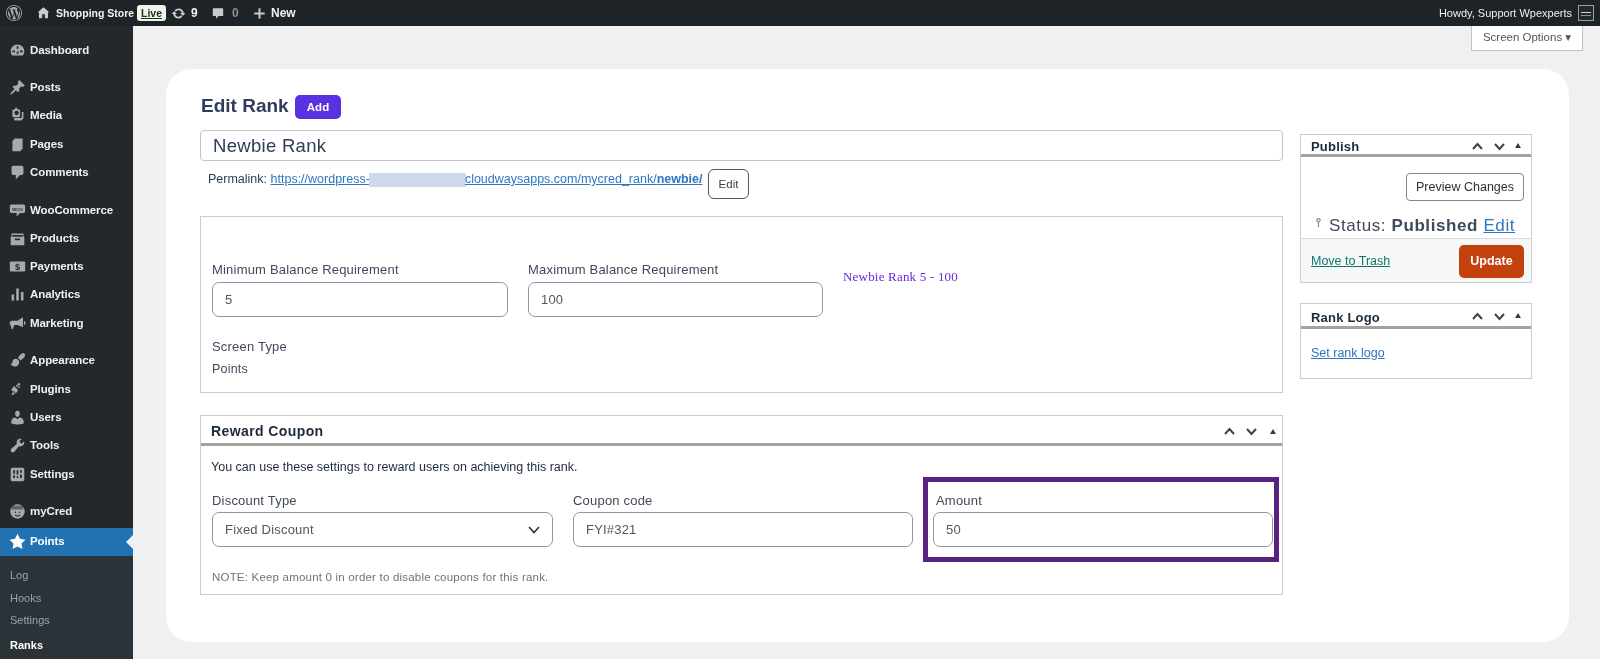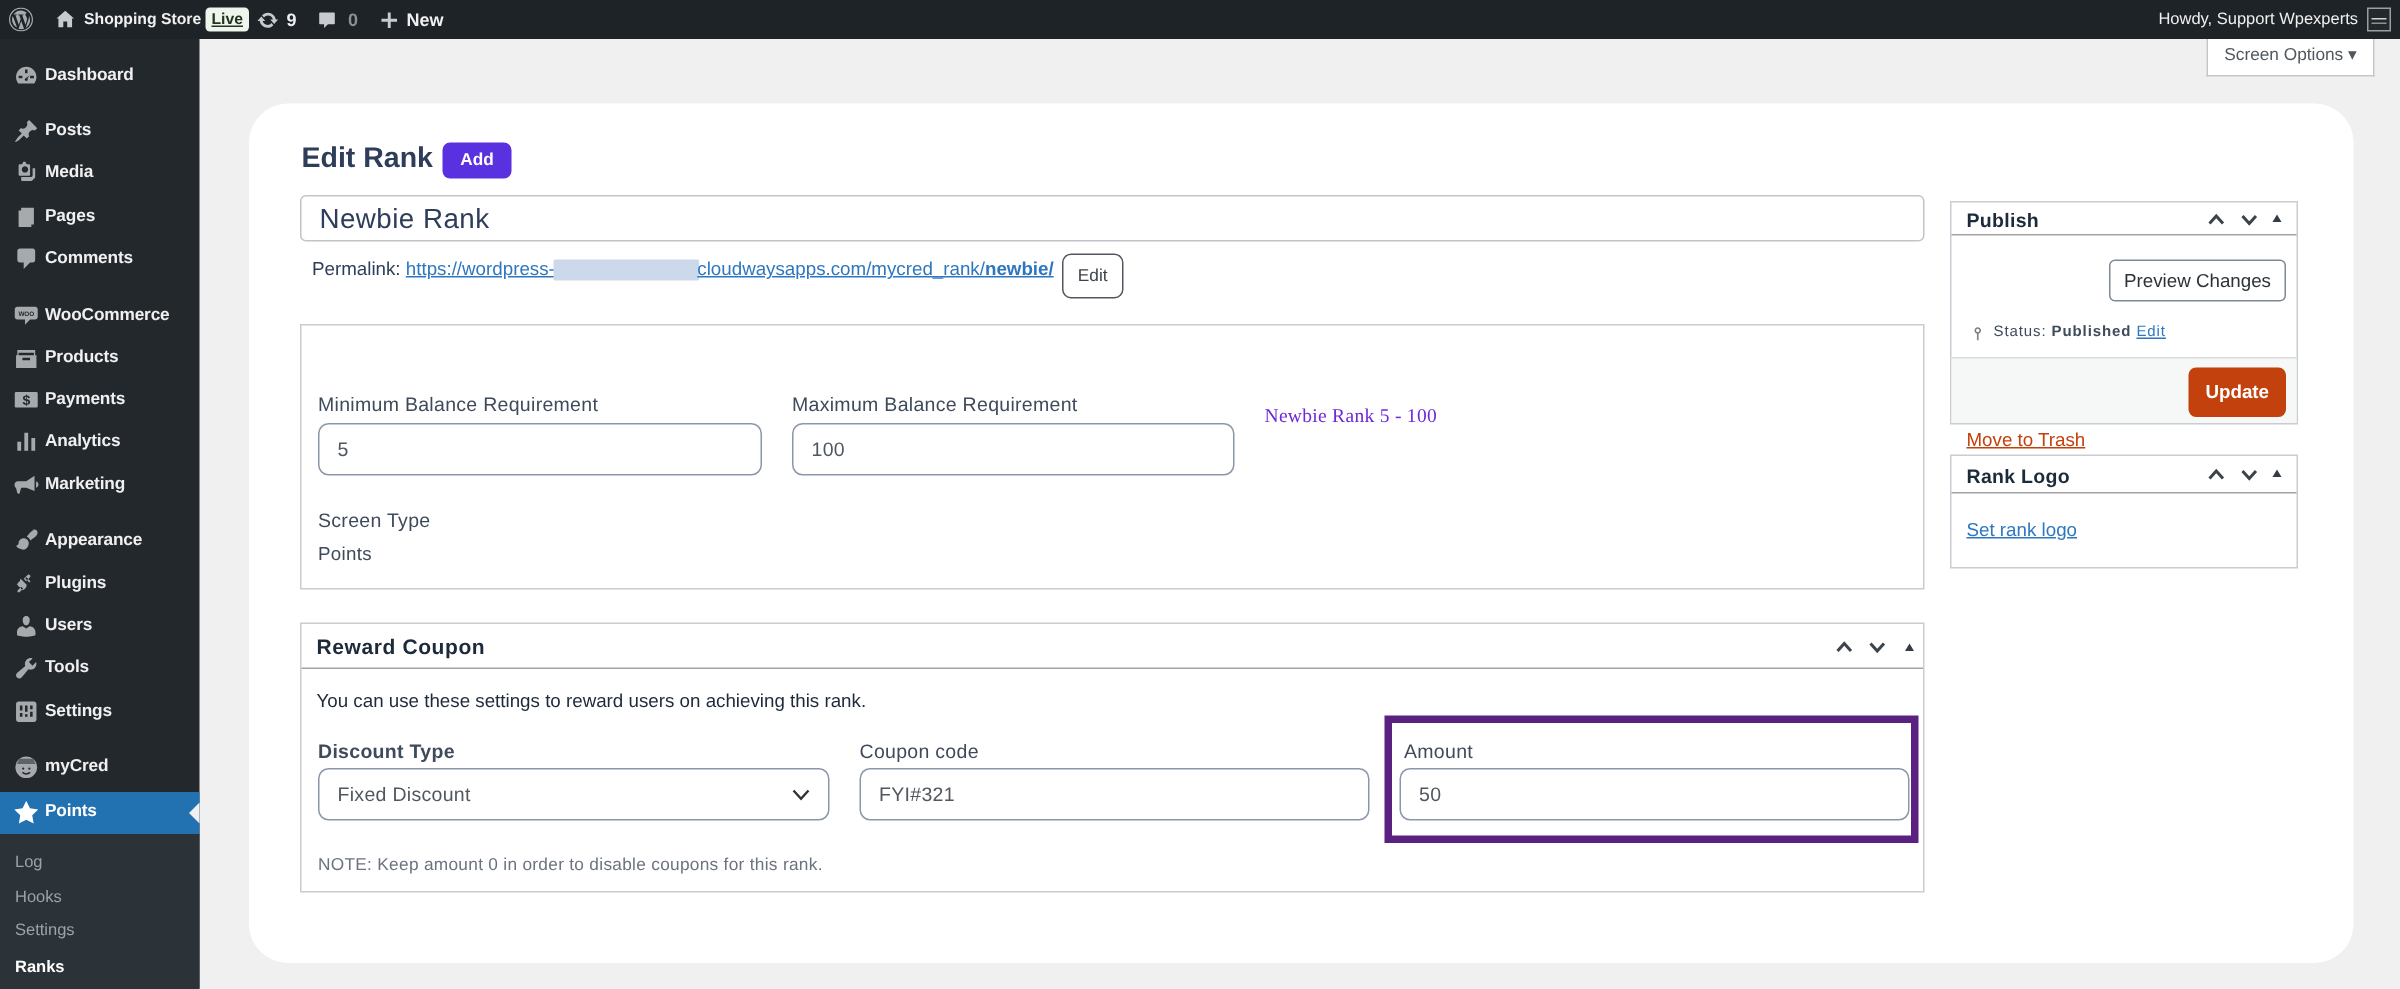--- a/index.html
+++ b/index.html
@@ -26,21 +26,21 @@
 #screenopts { position:absolute; left:1338px; top:0; width:112px; height:25px; background:#fff; border:1px solid #c3c4c7; border-top:none; color:#50575e; font-size:11.5px; text-align:center; line-height:23px; }
 #card { position:absolute; left:33px; top:43px; width:1403px; height:573px; background:#fff; border-radius:26px; }
 .h1 { position:absolute; left:35px; top:26px; font-size:19px; font-weight:600; color:#2e3d59; }
 .addnew { position:absolute; left:129px; top:26px; width:46px; height:24px; background:#5a31e0; border-radius:5px; color:#fff; font-size:11.5px; font-weight:bold; text-align:center; line-height:24px; }
 #title-input { position:absolute; left:34px; top:61px; width:1083px; height:31px; border:1px solid #c3c4c7; border-radius:4px; background:#fff; font-size:18.5px; color:#2e3d59; line-height:29px; padding-left:12px; letter-spacing:0.3px; }
 .permalink { position:absolute; left:42px; top:103px; font-size:12.5px; color:#2e3d59; }
 .permalink a { color:#2e77c0; }
 .blur { display:inline-block; width:97px; height:14px; background:#ccd9ea; border-radius:1px; vertical-align:middle; margin:0 -1px; }
 .editbtn { position:absolute; left:542px; top:100px; width:41px; height:30px; border:1px solid #50575e; border-radius:6px; background:#fff; font-size:11.5px; color:#3c434a; text-align:center; line-height:28px; }
 .panel { position:absolute; background:#fff; border:1px solid #c9ccd1; }
-.phead { position:relative; height:30px; border-bottom:1px solid #a3a3a3;text-align:right; }
+.phead { position:relative; height:30px; border-bottom:3px solid #a3a3a3;text-align:right; }
 .phead .ptitle { position:absolute; left:10px; top:8px; font-size:13px; font-weight:bold; color:#1d2a3a; letter-spacing:0.2px; }
 .arr { position:absolute; top:0; }
 .tri { position:absolute; width:0; height:0; border-left:3.5px solid transparent; border-right:3.5px solid transparent; border-bottom:5px solid #333b44; }
 .label { position:absolute; font-size:13px; color:#3f4a5a; letter-spacing:0.2px; }
 .tinput { position:absolute; height:35px; border:1px solid #8c96ab; border-radius:7px; background:#fff; font-size:13px; color:#50575e; padding-left:12px; line-height:33px; letter-spacing:0.2px; }
 a { text-decoration:underline; }
 </style>
 </head>
 <body>
 <div id="bar">
@@ -213,21 +213,21 @@
           <span class="ptitle" style="font-size:14px; letter-spacing:0.4px; top:7px;">Reward Coupon</span>
         <svg class="arr" style="left:1022px; top:9px;" width="13" height="13" viewBox="0 0 13 13">
             <polyline points="2,9 6.5,4 11,9" fill="none" stroke="#3c434a" stroke-width="2"></polyline>
           </svg>
         <svg class="arr" style="left:1044px; top:9px;" width="13" height="13" viewBox="0 0 13 13">
             <polyline points="2,4 6.5,9 11,4" fill="none" stroke="#3c434a" stroke-width="2"></polyline>
           </svg>
         <span class="tri" style="left:1069px; top:13px;"></span>
       </div>
       <span class="label" style="left:10px; top:44px; color:#1d2a3a; font-size:12.5px; letter-spacing:0;">You can use these settings to reward users on achieving this rank.</span>
-      <span class="label" style="left:11px; top:77px;font-weight:bold;">Discount Type</span>
+      <span class="label" style="left:11px; top:77px;">Discount Type</span>
       <span class="label" style="left:372px; top:77px;">Coupon code</span>
       <span class="label" style="left:735px; top:77px;">Amount</span>
       <div class="tinput" style="left:11px; top:96px; width:341px;">Fixed Discount
         <svg style="position:absolute; right:12px; top:13px;" width="12" height="8" viewBox="0 0 12 8">
             <polyline points="1,1 6,6.5 11,1" fill="none" stroke="#2c3338" stroke-width="1.6"></polyline>
           </svg>
       </div>
       <div class="tinput" style="left:372px; top:96px; width:340px;">FYI#321</div>
       <div class="tinput" style="left:732px; top:96px; width:340px;">50</div>
       <div style="position:absolute; left:722px; top:61px; width:356px; height:85px; border:5px solid #5a2180;"></div>
@@ -242,23 +242,23 @@
           </svg>
         <svg class="arr" style="left:192px; top:5px;" width="13" height="13" viewBox="0 0 13 13">
             <polyline points="2,4 6.5,9 11,4" fill="none" stroke="#3c434a" stroke-width="2"></polyline>
           </svg>
         <span class="tri" style="left:214px; top:8px;"></span>
       </div>
       <div style="position:absolute; left:105px; top:38px; width:118px; height:28px; border:1px solid #7e8993; border-radius:4px; text-align:center; line-height:26px; font-size:12.5px; color:#2c3338;">Preview Changes</div>
       <svg style="position:absolute; left:12px; top:80px;" width="11" height="15" viewBox="0 0 20 20">
           <path fill="#7b8288" d="M10 2c2.2 0 4 1.8 4 4 0 1.9-1.3 3.4-3 3.9V18h-2V9.9C7.3 9.4 6 7.9 6 6c0-2.2 1.8-4 4-4zm0 2c-1.1 0-2 .9-2 2s.9 2 2 2 2-.9 2-2-.9-2-2-2z"></path>
         </svg>
-      <span class="label" style="left:28px; top:81px; font-size:10px; letter-spacing:0.6px;">Status: <b>Published</b> <a href="#" style="color:#2e77c0;">Edit</a></span>
+      <span class="label" style="left:28px; top:81px; font-size:17px; letter-spacing:0.6px;">Status: <b>Published</b> <a href="#" style="color:#2e77c0;">Edit</a></span>
       <div style="position:absolute; left:0; top:103px; width:230px; height:44px; background:#f6f7f7; border-top:1px solid #dcdcde;">
-        <a href="#" style="position:absolute; left:10px; top:15px; color:#c2410c; font-size:12.5px;margin-top:32px;">Move to Trash</a>
+        <a href="#" style="position:absolute; left:10px; top:15px; color:#0f766e; font-size:12.5px;">Move to Trash</a>
         <div style="position:absolute; left:158px; top:6px; width:65px; height:33px; background:#c2410c; border-radius:5px; color:#fff; font-weight:bold; font-size:12.5px; text-align:center; line-height:33px;">Update</div>
       </div>
     </div>
 
     <div class="panel" id="ranklogo" style="left:1134px; top:234px; width:232px; height:76px;">
       <div class="phead" style="height:25px;">
           <span class="ptitle" style="top:6px;">Rank Logo</span>
         <svg class="arr" style="left:170px; top:6px;" width="13" height="13" viewBox="0 0 13 13">
             <polyline points="2,9 6.5,4 11,9" fill="none" stroke="#3c434a" stroke-width="2"></polyline>
           </svg>

